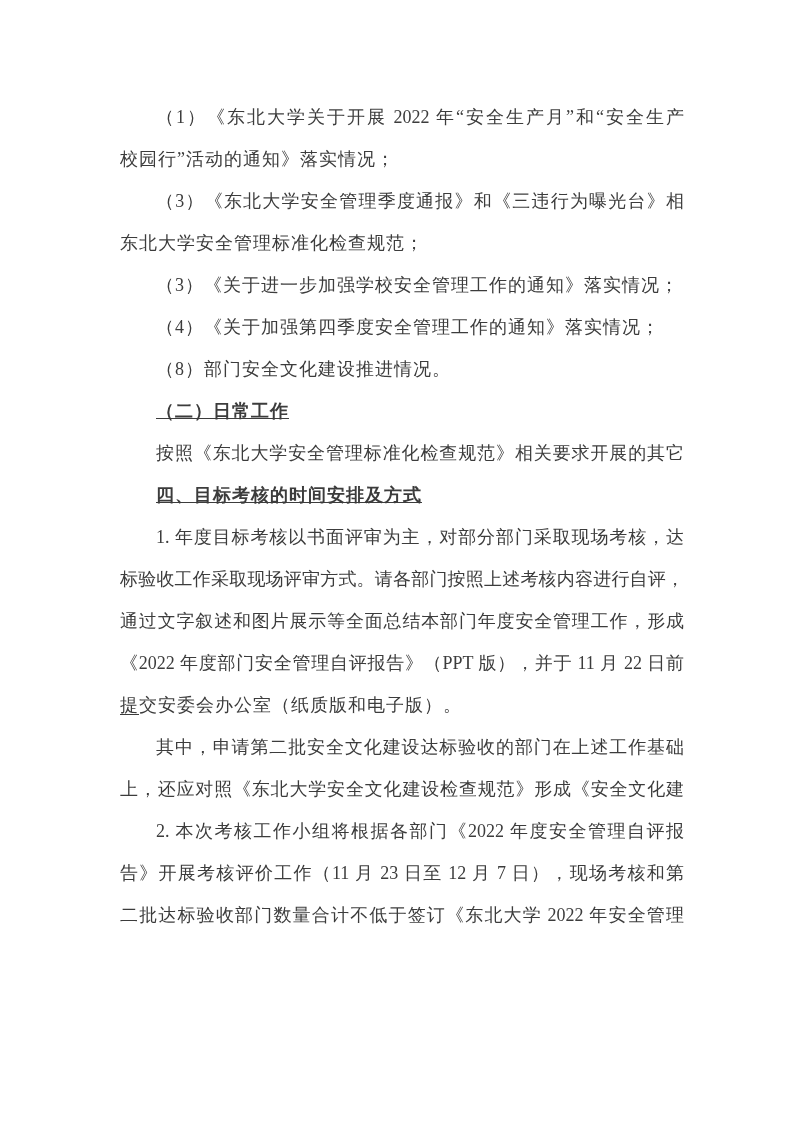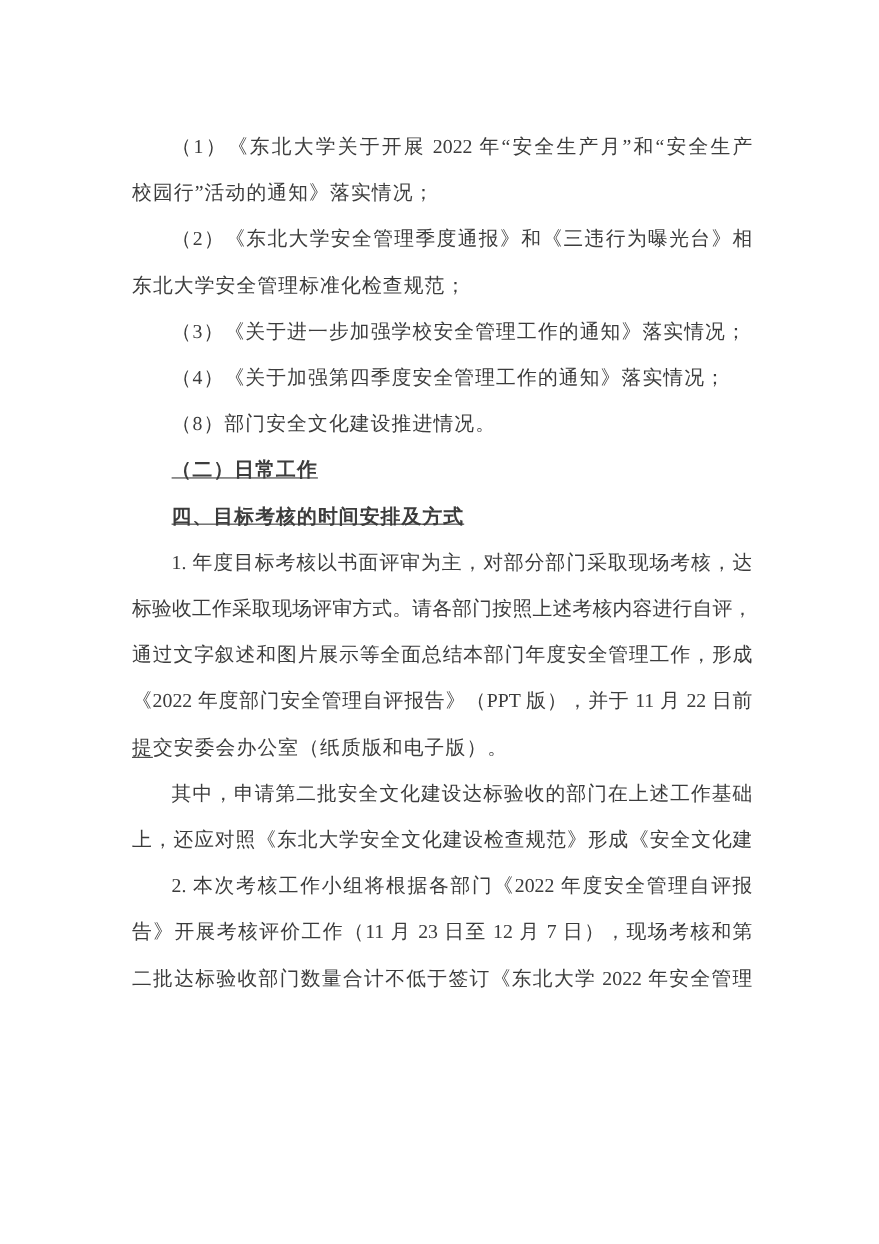--- a/index.html
+++ b/index.html
@@ -12,21 +12,21 @@
     width: 799px;
     height: 1131px;
     background: #ffffff;
     overflow: hidden;
     font-family: "Liberation Serif", "DejaVu Serif", serif;
     color: #3c3c3c;
   }
   .text-block {
     position: absolute;
     left: 120px;
-    top: 112px;
+    top: 96px;
     width: 564px;
   }
   .ln {
     height: 42px;
     line-height: 42px;
     font-size: 18px;
     letter-spacing: 1px;
     white-space: nowrap;
     text-align: left;
   }
@@ -46,28 +46,29 @@
   }
 </style>
 </head>
 <body>
 
 <div class="page">
   <div class="text-block">
 
     <div class="ln ind j">（1）《东北大学关于开展 2022 年“安全生产月”和“安全生产</div>
     <div class="ln">校园行”活动的通知》落实情况；</div>
-    <div class="ln ind j">（2）《东北大学安全管理季度通报》和《三违行为曝光台》相</div>
+    <div class="ln ind j">（3）《东北大学安全管理季度通报》和《三违行为曝光台》相</div>
     <div class="ln">东北大学安全管理标准化检查规范；</div>
     <div class="ln ind">（3）《关于进一步加强学校安全管理工作的通知》落实情况；</div>
     <div class="ln ind">（4）《关于加强第四季度安全管理工作的通知》落实情况；</div>
     <div class="ln ind">（8）部门安全文化建设推进情况。</div>
 
     <div class="ln ind bold">（二）日常工作</div>
 
+    <div class="ln ind j">按照《东北大学安全管理标准化检查规范》相关要求开展的其它</div>
 
     <div class="ln ind bold">四、目标考核的时间安排及方式</div>
 
     <div class="ln ind j">1. 年度目标考核以书面评审为主，对部分部门采取现场考核，达</div>
     <div class="ln j">标验收工作采取现场评审方式。请各部门按照上述考核内容进行自评，</div>
     <div class="ln j">通过文字叙述和图片展示等全面总结本部门年度安全管理工作，形成</div>
     <div class="ln j">《2022 年度部门安全管理自评报告》（PPT 版），并于 11 月 22 日前</div>
 
     <div class="ln"><span class="u">提</span><span>交安委会办公室（纸质版和电子版）。</span></div>
 

